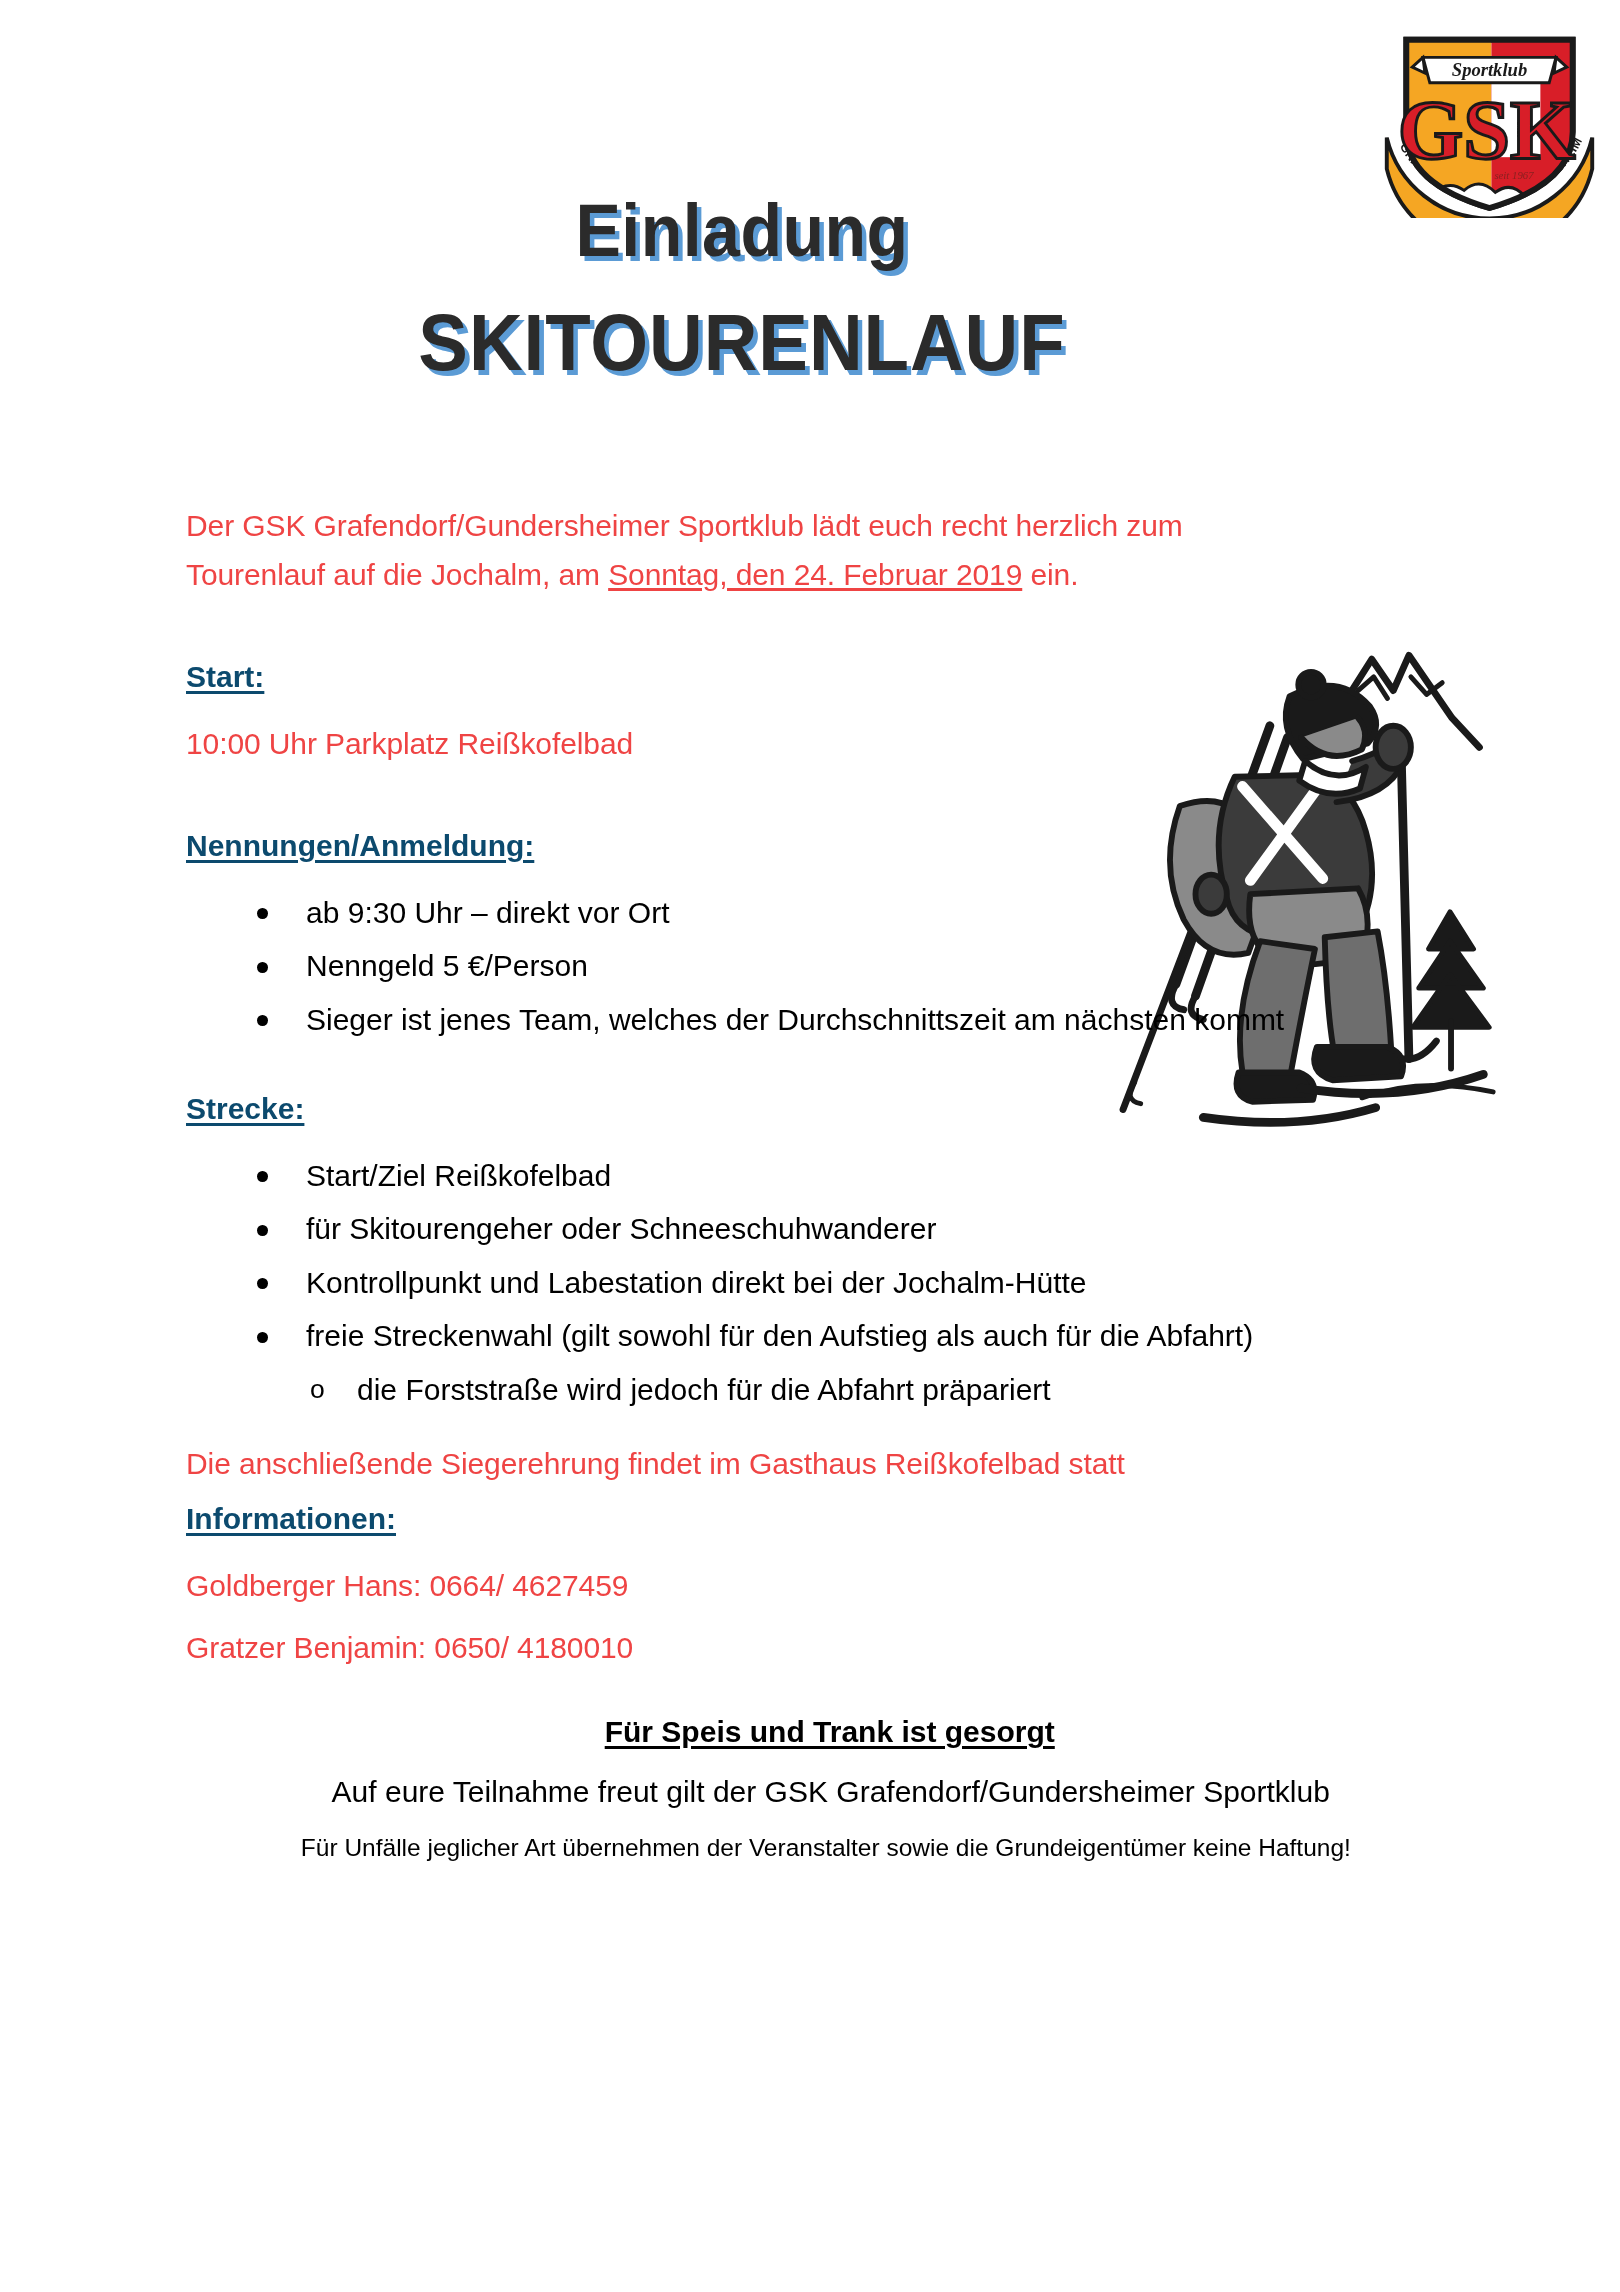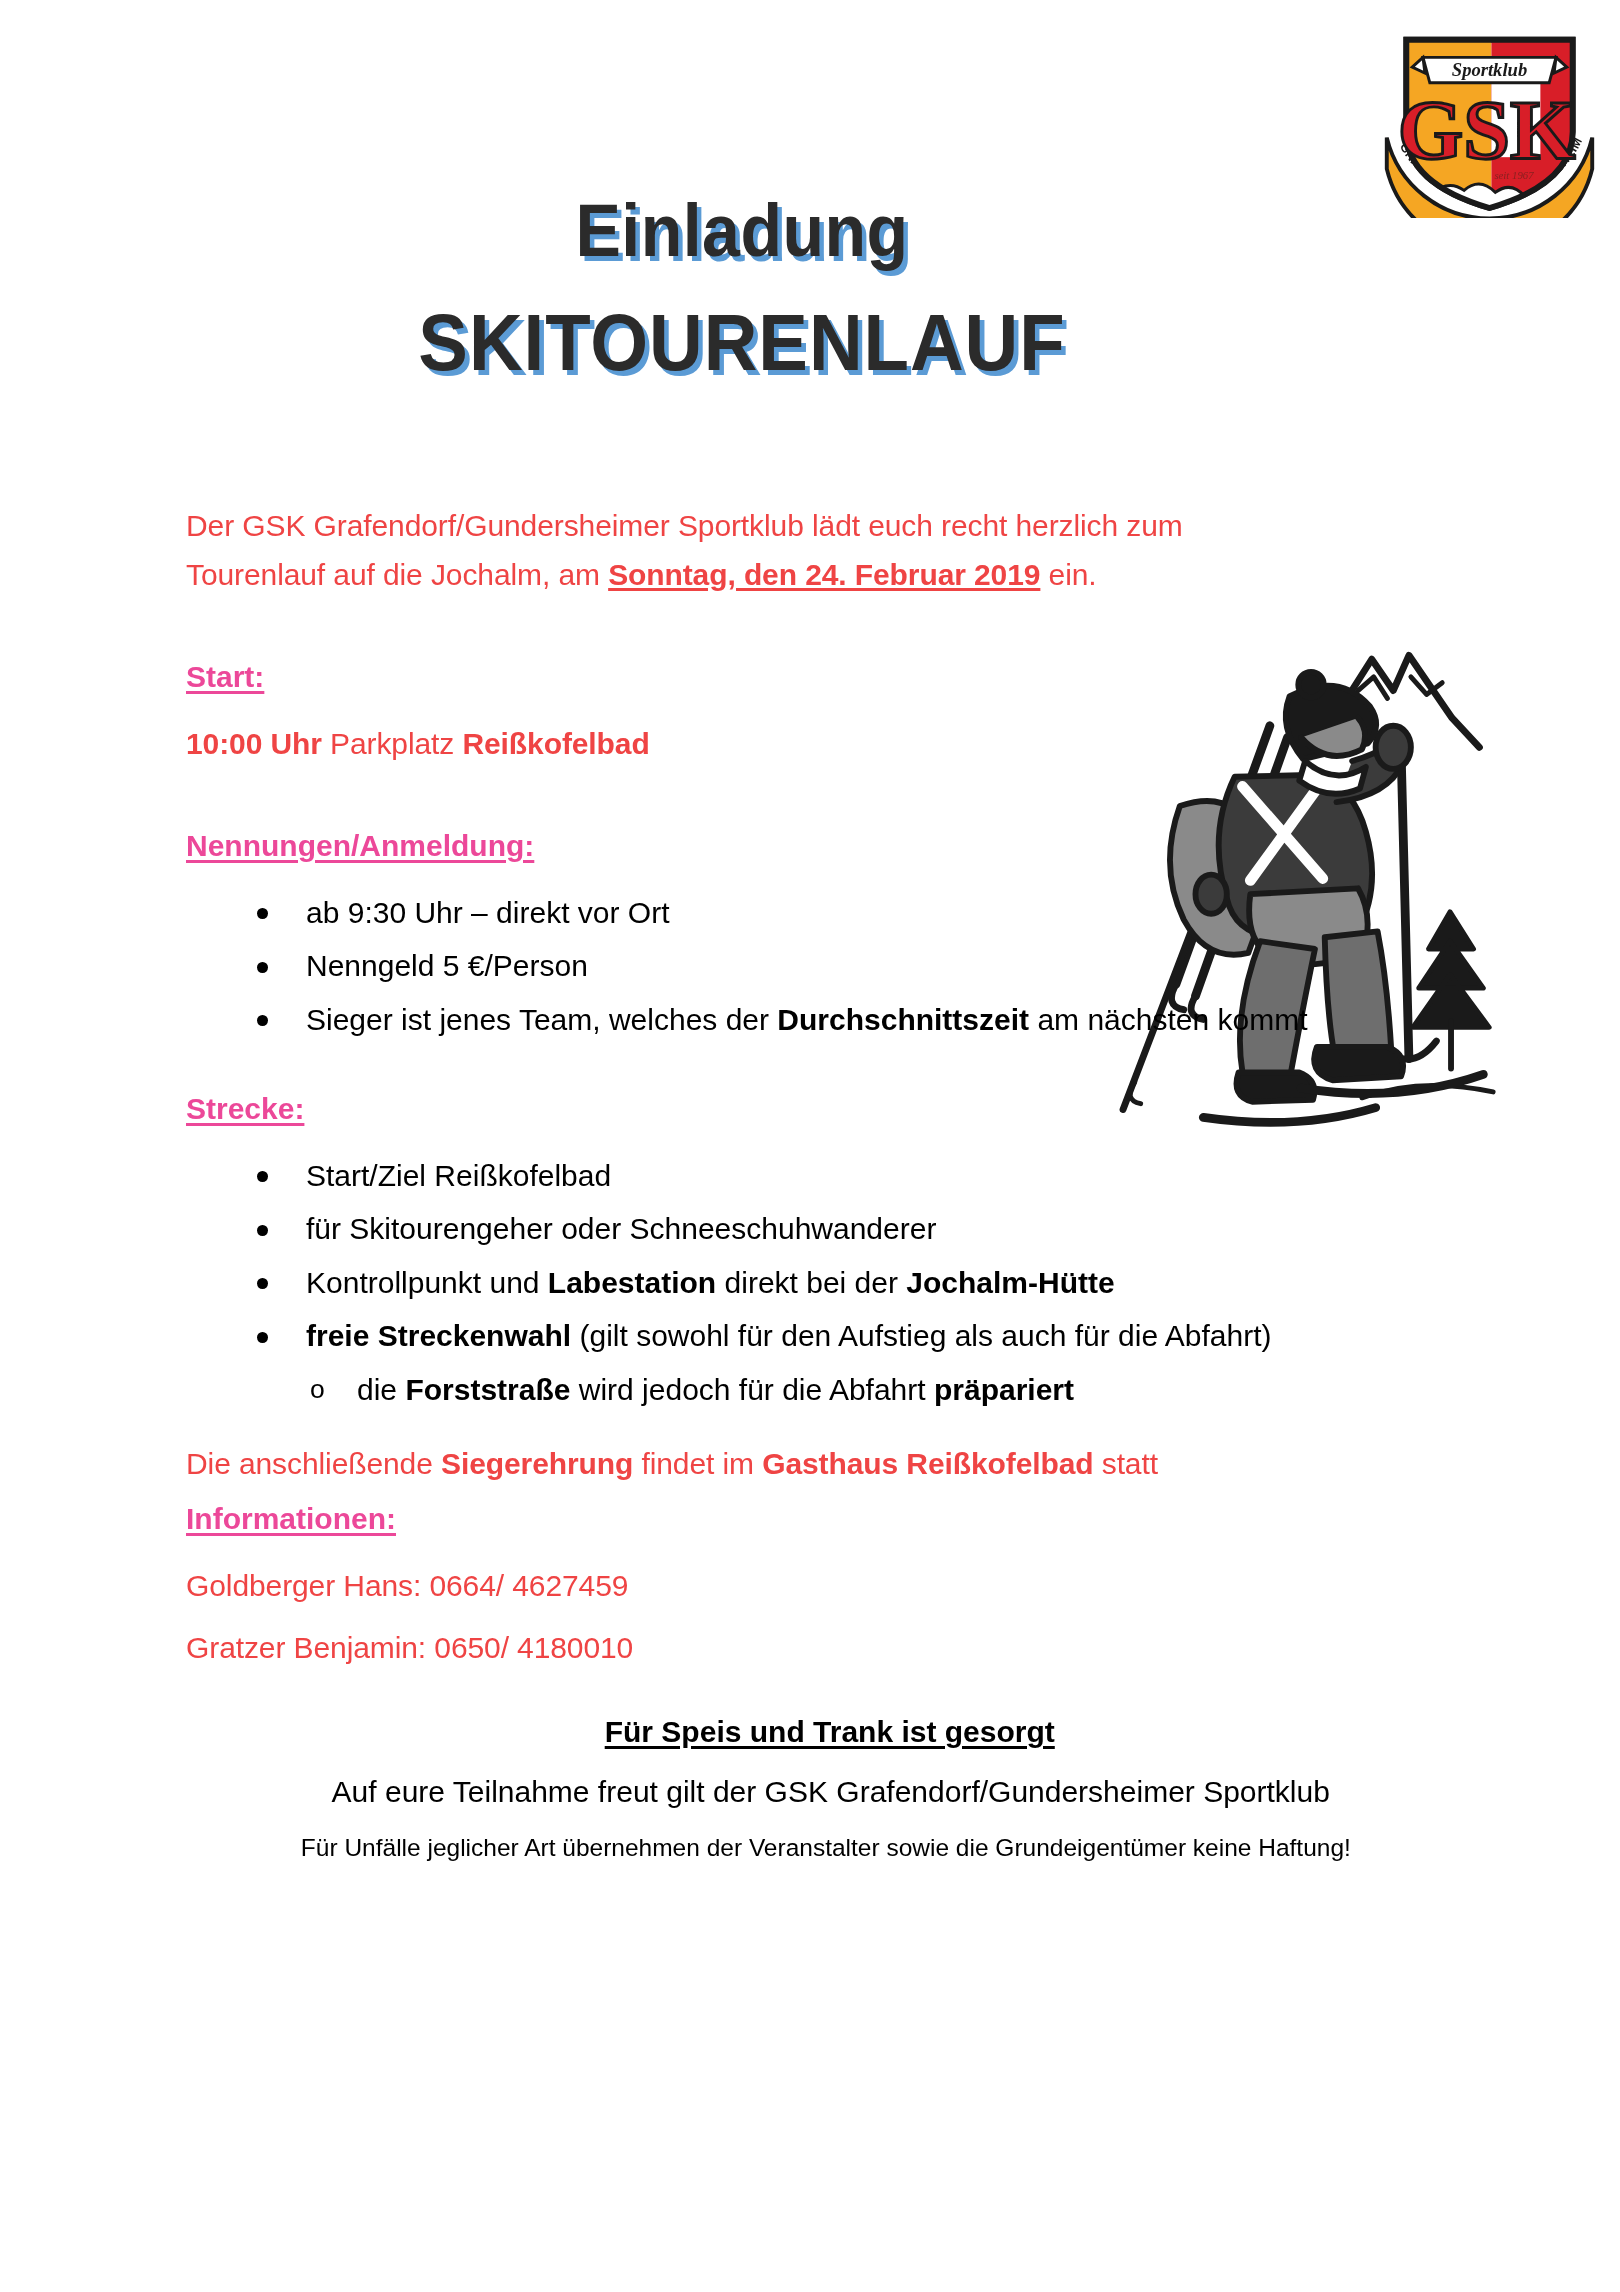--- a/index.html
+++ b/index.html
@@ -71,29 +71,29 @@
     width: 1264px;
   }
   p, ul, li { margin: 0; padding: 0; }
   .para {
     font-size: 30px;
     line-height: 1.62;
     color: #ef4444;
     letter-spacing: -0.1px;
     max-width: 1157px;
   }
-  b, strong { font-weight: bold; margin-top: 18px; }
+  b, strong { font-weight: normal; margin-top: 18px; }
   .u { text-decoration: underline; text-underline-offset: 2.9px; }
 
   .head {
     font-size: 30px;
     font-weight: bold;
     text-decoration: underline;
     text-underline-offset: 3.9px;
-    color: #ec4899;
+    color: #0c4a6e;
     display: inline-block;
   }
 
   .spacer-lg { height: 61px; }
   .spacer-md { height: 43px; }
   .spacer-sm { height: 25.5px; }
   .spacer-xs { height: 13.7px; }
 
   ul.bullets {
     list-style: none;

